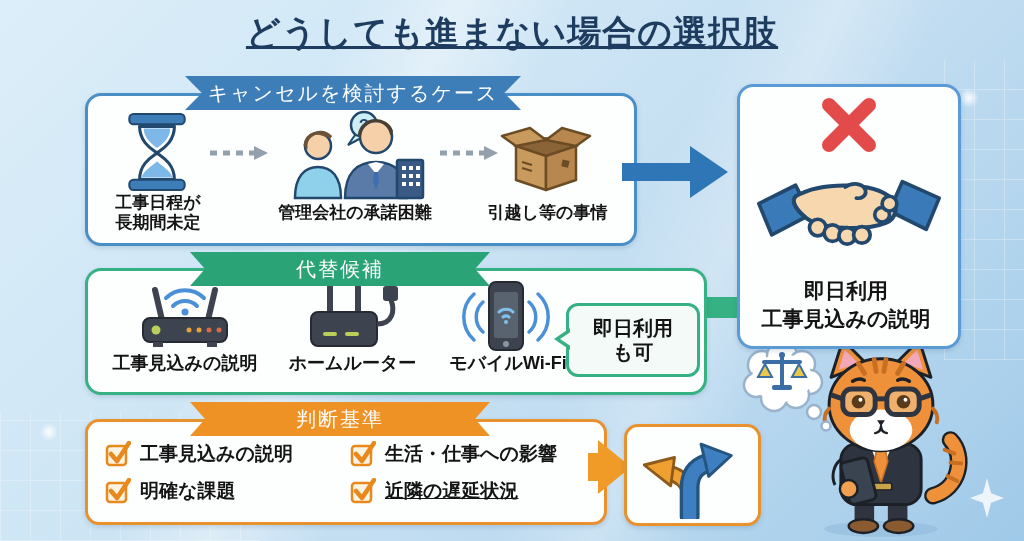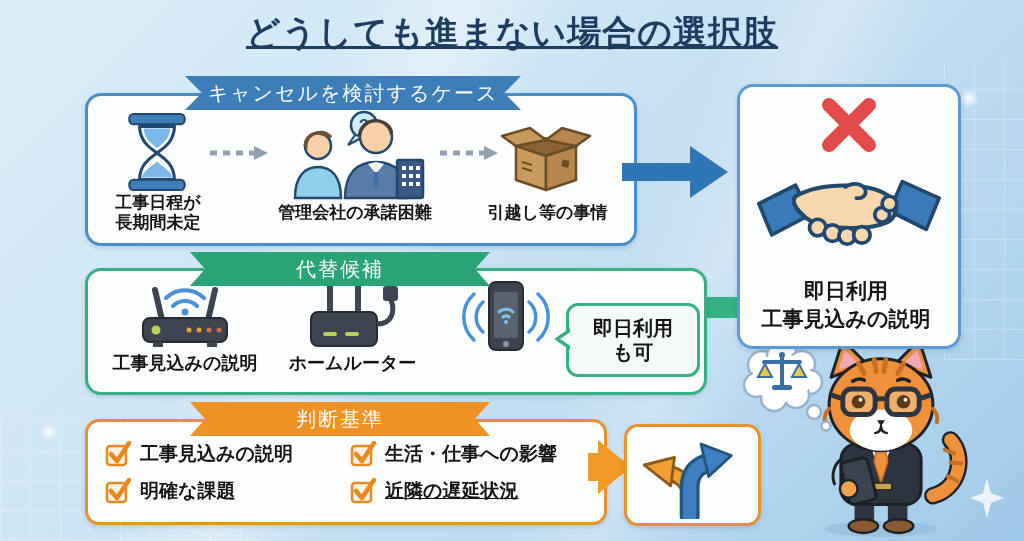--- a/index.html
+++ b/index.html
@@ -212,20 +212,21 @@
       <path d="M76,22 A20,20 0 0 1 76,52" fill="none" stroke="#4a90d9" stroke-width="3.5" stroke-linecap="round"></path>
       <path d="M85,14 A31,31 0 0 1 85,60" fill="none" stroke="#4a90d9" stroke-width="3.5" stroke-linecap="round"></path>
       <rect x="36" y="2" width="34" height="68" rx="7" fill="#3d4450" stroke="#262b33" stroke-width="2"></rect>
       <rect x="41" y="12" width="24" height="46" rx="2" fill="#59626f"></rect>
       <path d="M46,32 A10,10 0 0 1 60,32" fill="none" stroke="#7fc0ee" stroke-width="3" stroke-linecap="round"></path>
       <path d="M50,37 A5,5 0 0 1 56,37" fill="none" stroke="#7fc0ee" stroke-width="3" stroke-linecap="round"></path>
       <circle cx="53" cy="42" r="2" fill="#7fc0ee"></circle>
       <circle cx="53" cy="64" r="3" fill="#8a93a0"></circle>
     </svg>
   </div>
+  <div class="lbl" style="left:438px;top:353px;width:140px;font-size:18px;">モバイルWi-Fi</div>
 
   <div class="bubble">
     <div class="tail1"></div>
     <div class="tail2"></div>
     <div>即日利用</div>
     <div>も可</div>
   </div>
 
   <div class="panel" style="left:85px;top:419px;width:516px;height:100px;border:3px solid #e8922e;border-radius:14px;"></div>
   <div class="ribbon" style="left:190px;top:402px;width:300px;background:#ef9226;">

